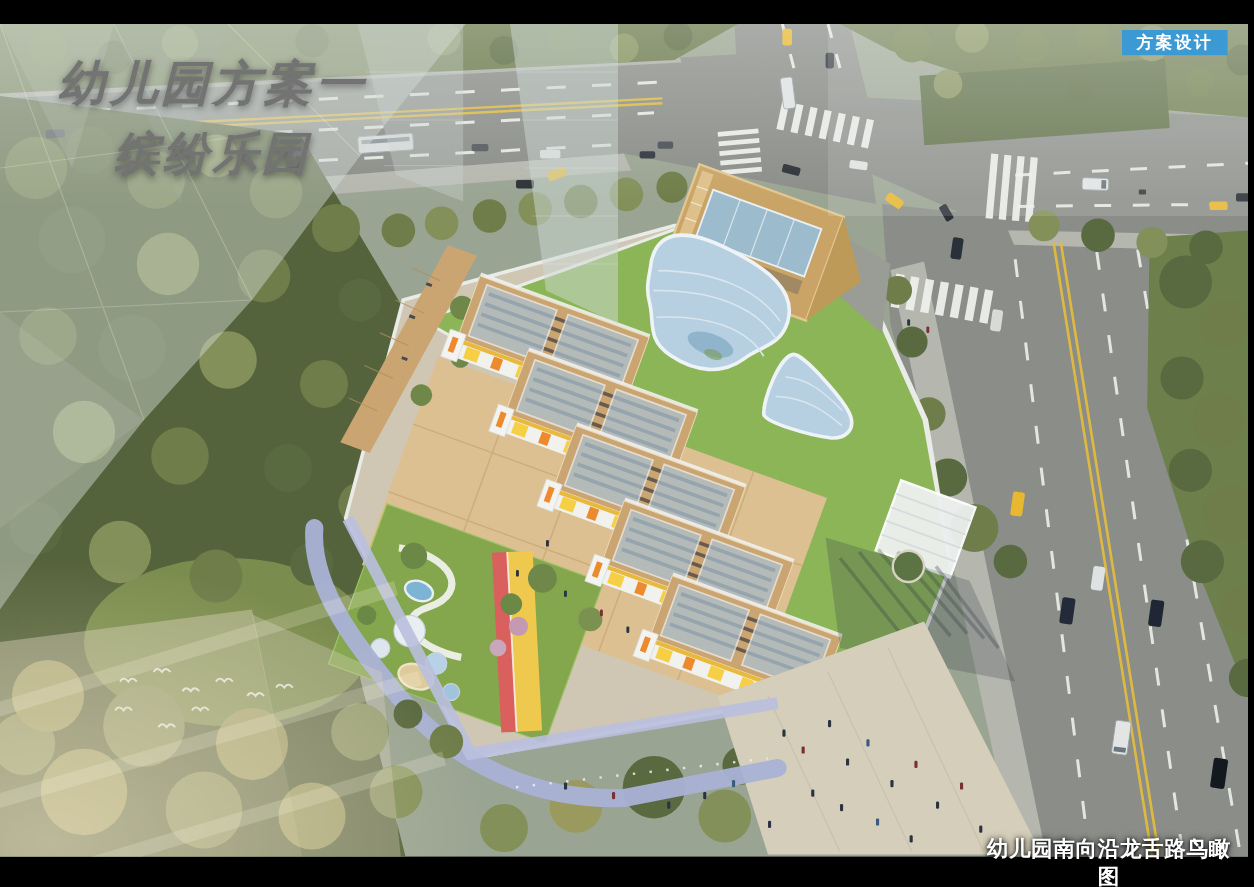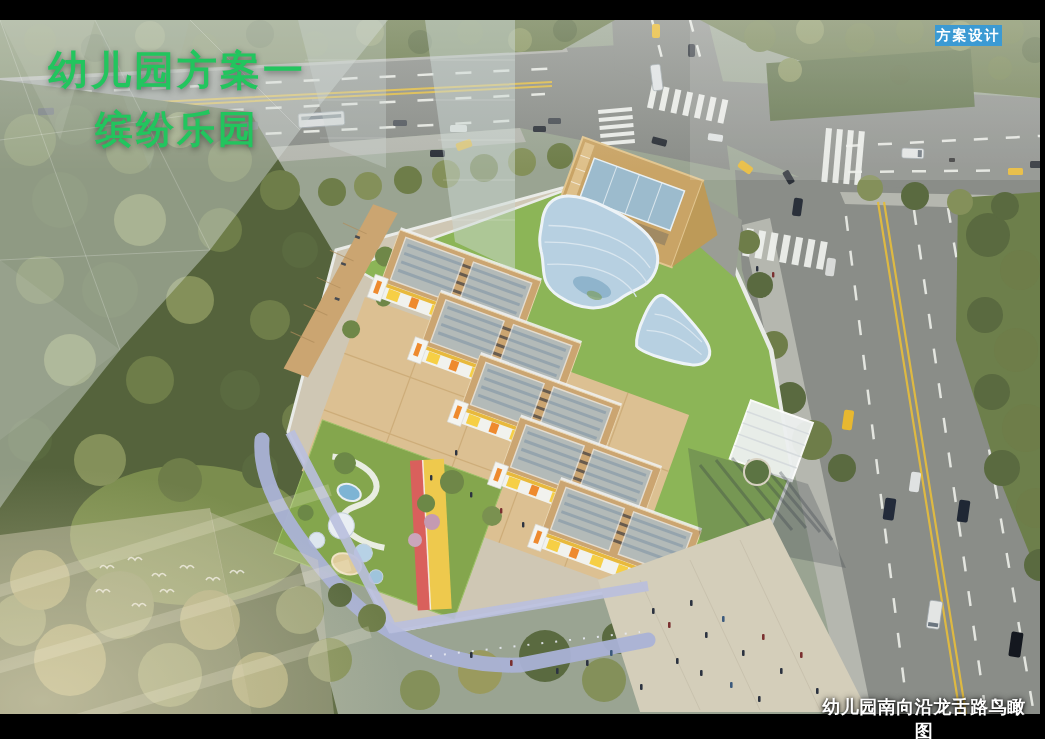--- a/index.html
+++ b/index.html
@@ -1,23 +1,23 @@
 <!DOCTYPE html>
 <html><head>
 <meta charset="utf-8">
 <style>
   html,body{margin:0;padding:0;background:#000;}
   .slide{position:relative;width:1045px;height:739px;background:#000;overflow:hidden;
          font-family:"Liberation Sans","DejaVu Sans",sans-serif;}
   .scene-wrap{position:absolute;left:0;top:20px;width:1040px;height:694px;}
-  .title-block{position:absolute;left:48px;top:50px;color:#22c55e;font-weight:bold;
-               text-shadow:0 2px 6px rgba(0,0,0,.45);line-height:1;}
+  .title-block{position:absolute;left:48px;top:50px;color:#737373;font-weight:bold;
+               text-shadow:0 2px 6px rgba(0,0,0,.45);line-height:1;font-style:italic;}
   .title-line1{font-size:40px;letter-spacing:3px;}
   .title-line2{font-size:38px;letter-spacing:3px;margin-top:20px;padding-left:47px;}
-  .badge{position:absolute;left:935px;top:25px;width:67px;height:21px;line-height:21px;
+  .badge{position:absolute;left:935px;top:25px;width:88px;height:21px;line-height:21px;
          text-align:center;color:#fff;font-size:14px;font-weight:bold;letter-spacing:2px;}
   .caption{position:absolute;left:818px;top:695px;width:212px;text-align:center;color:#fff;
            font-size:18px;font-weight:bold;letter-spacing:.5px;
            text-shadow:0 1px 3px #000,0 0 6px rgba(0,0,0,.8);}
 </style>
 </head>
 <body>
 
 <div class="slide" style="background: rgb(0, 0, 0);">
 

